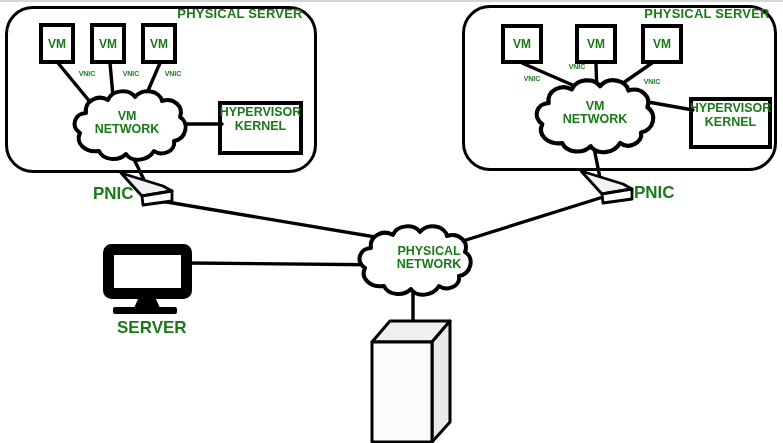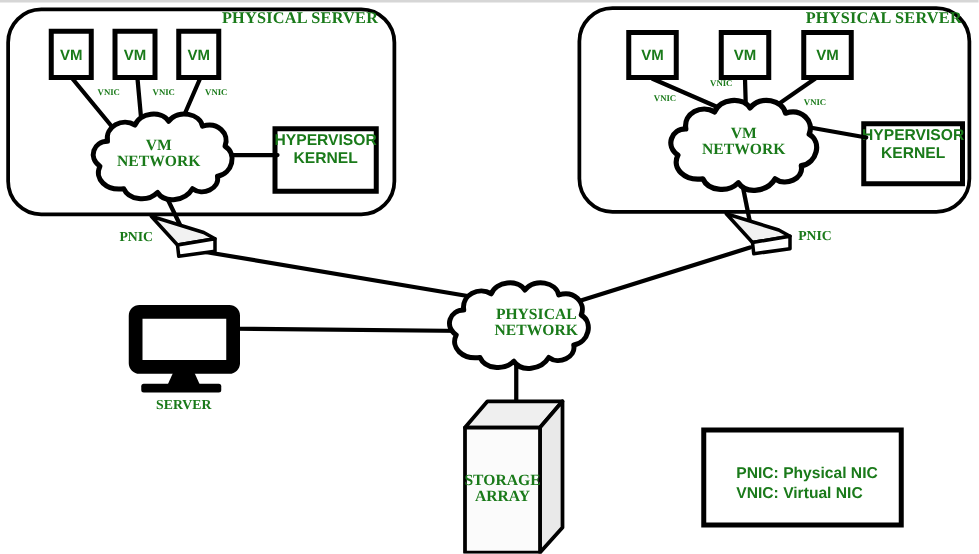--- a/index.html
+++ b/index.html
@@ -9,26 +9,26 @@
     overflow:hidden;border-top:2px solid #d6d6d6;box-sizing:border-box;
   }
   .box{position:absolute;background:#fff;border:4px solid #000;box-sizing:content-box;z-index:1;}
   .server{border-width:3px;border-radius:28px;}
   .vmbox{display:flex;align-items:center;justify-content:center;
          font-weight:bold;font-size:12px;color:#1a7a1a;z-index:2;}
   .hypbox{display:flex;align-items:flex-start;justify-content:center;text-align:center;
           font-weight:bold;font-size:12.5px;line-height:14px;color:#1a7a1a;
           white-space:pre-line;z-index:2;}
   svg#wires{position:absolute;left:0;top:0;z-index:5;pointer-events:none;}
-  .lbl{position:absolute;color:#1a7a1a;font-weight:bold;text-align:center;z-index:10;font-family:Liberation Serif, serif;}
+  .lbl{position:absolute;color:#1a7a1a;font-weight:bold;text-align:center;z-index:10;}
   .pre{white-space:pre-line;}
   .title{font-size:13px;letter-spacing:0.2px;}
   .vnic{font-size:7px;width:22px;}
   .cloudlbl{font-size:12.5px;line-height:13px;width:100px;}
-  .pniclbl{font-size:11px;}
+  .pniclbl{font-size:17px;}
   .legend-text{position:absolute;left:0;top:0;padding:25px 0 0 24px;
                color:#1a7a1a;font-weight:bold;font-size:12.5px;line-height:15.5px;
                text-align:left;}
 </style>
 </head>
 <body>
 
 <div id="stage">
 
   <div class="box server" style="left:5px;top:4px;width:306px;height:161px;"></div>
@@ -50,26 +50,20 @@
     </div>
   <div class="box vmbox" style="left:575px;top:22px;width:34px;height:32px;">
       <span>VM</span>
     </div>
   <div class="box vmbox" style="left:641px;top:22px;width:34px;height:32px;">
       <span>VM</span>
     </div>
   <div class="box hypbox" style="left:689px;top:95px;width:75px;height:44px;"><span class="pre">HYPERVISOR
 KERNEL</span></div>
 
-  <div class="box" style="left:561px;top:340px;width:154px;height:72px;">
-    <div class="legend-text">
-      <div>PNIC: Physical NIC</div>
-      <div>VNIC: Virtual NIC</div>
-    </div>
-  </div>
 
   <svg id="wires" width="783" height="443" viewBox="0 0 783 443">
     <defs>
       <path id="cloud" d="M 26 61 C 12 63 2 53 7 43 C -3 36 2 23 13 23 C 11 11 25 4 35 10
            C 39 0 56 -2 62 7 C 70 -3 87 1 89 11 C 101 7 111 17 107 27
            C 117 33 113 49 101 51 C 103 61 89 67 81 61 C 75 71 59 73 53 64
            C 45 72 30 70 26 61 Z" fill="#ffffff" stroke="#000000" stroke-width="4" stroke-linejoin="round"></path>
       <g id="pnicShape" stroke="#000000" stroke-width="2.8" stroke-linejoin="round">
         <polygon points="121,171 163,184 172,189 142,194" fill="#f1f1f1"></polygon>
         <polygon points="142,194 172,189 172,199 143,203" fill="#ffffff"></polygon>
@@ -128,16 +122,14 @@
 NETWORK</div>
   <div class="lbl cloudlbl pre" style="left:545px;top:98px;">VM
 NETWORK</div>
   <div class="lbl cloudlbl pre" style="left:379px;top:243px;">PHYSICAL
 NETWORK</div>
 
   <div class="lbl pniclbl" style="left:93px;top:182px;width:32px;">PNIC</div>
   <div class="lbl pniclbl" style="left:634px;top:181px;width:36px;">PNIC</div>
 
   <div class="lbl pniclbl" style="left:117px;top:316px;width:60px;">SERVER</div>
-  <div class="lbl cloudlbl pre" style="left:352px;top:376px;">STORAGE
-ARRAY</div>
 
 </div>
 
 </body></html>

